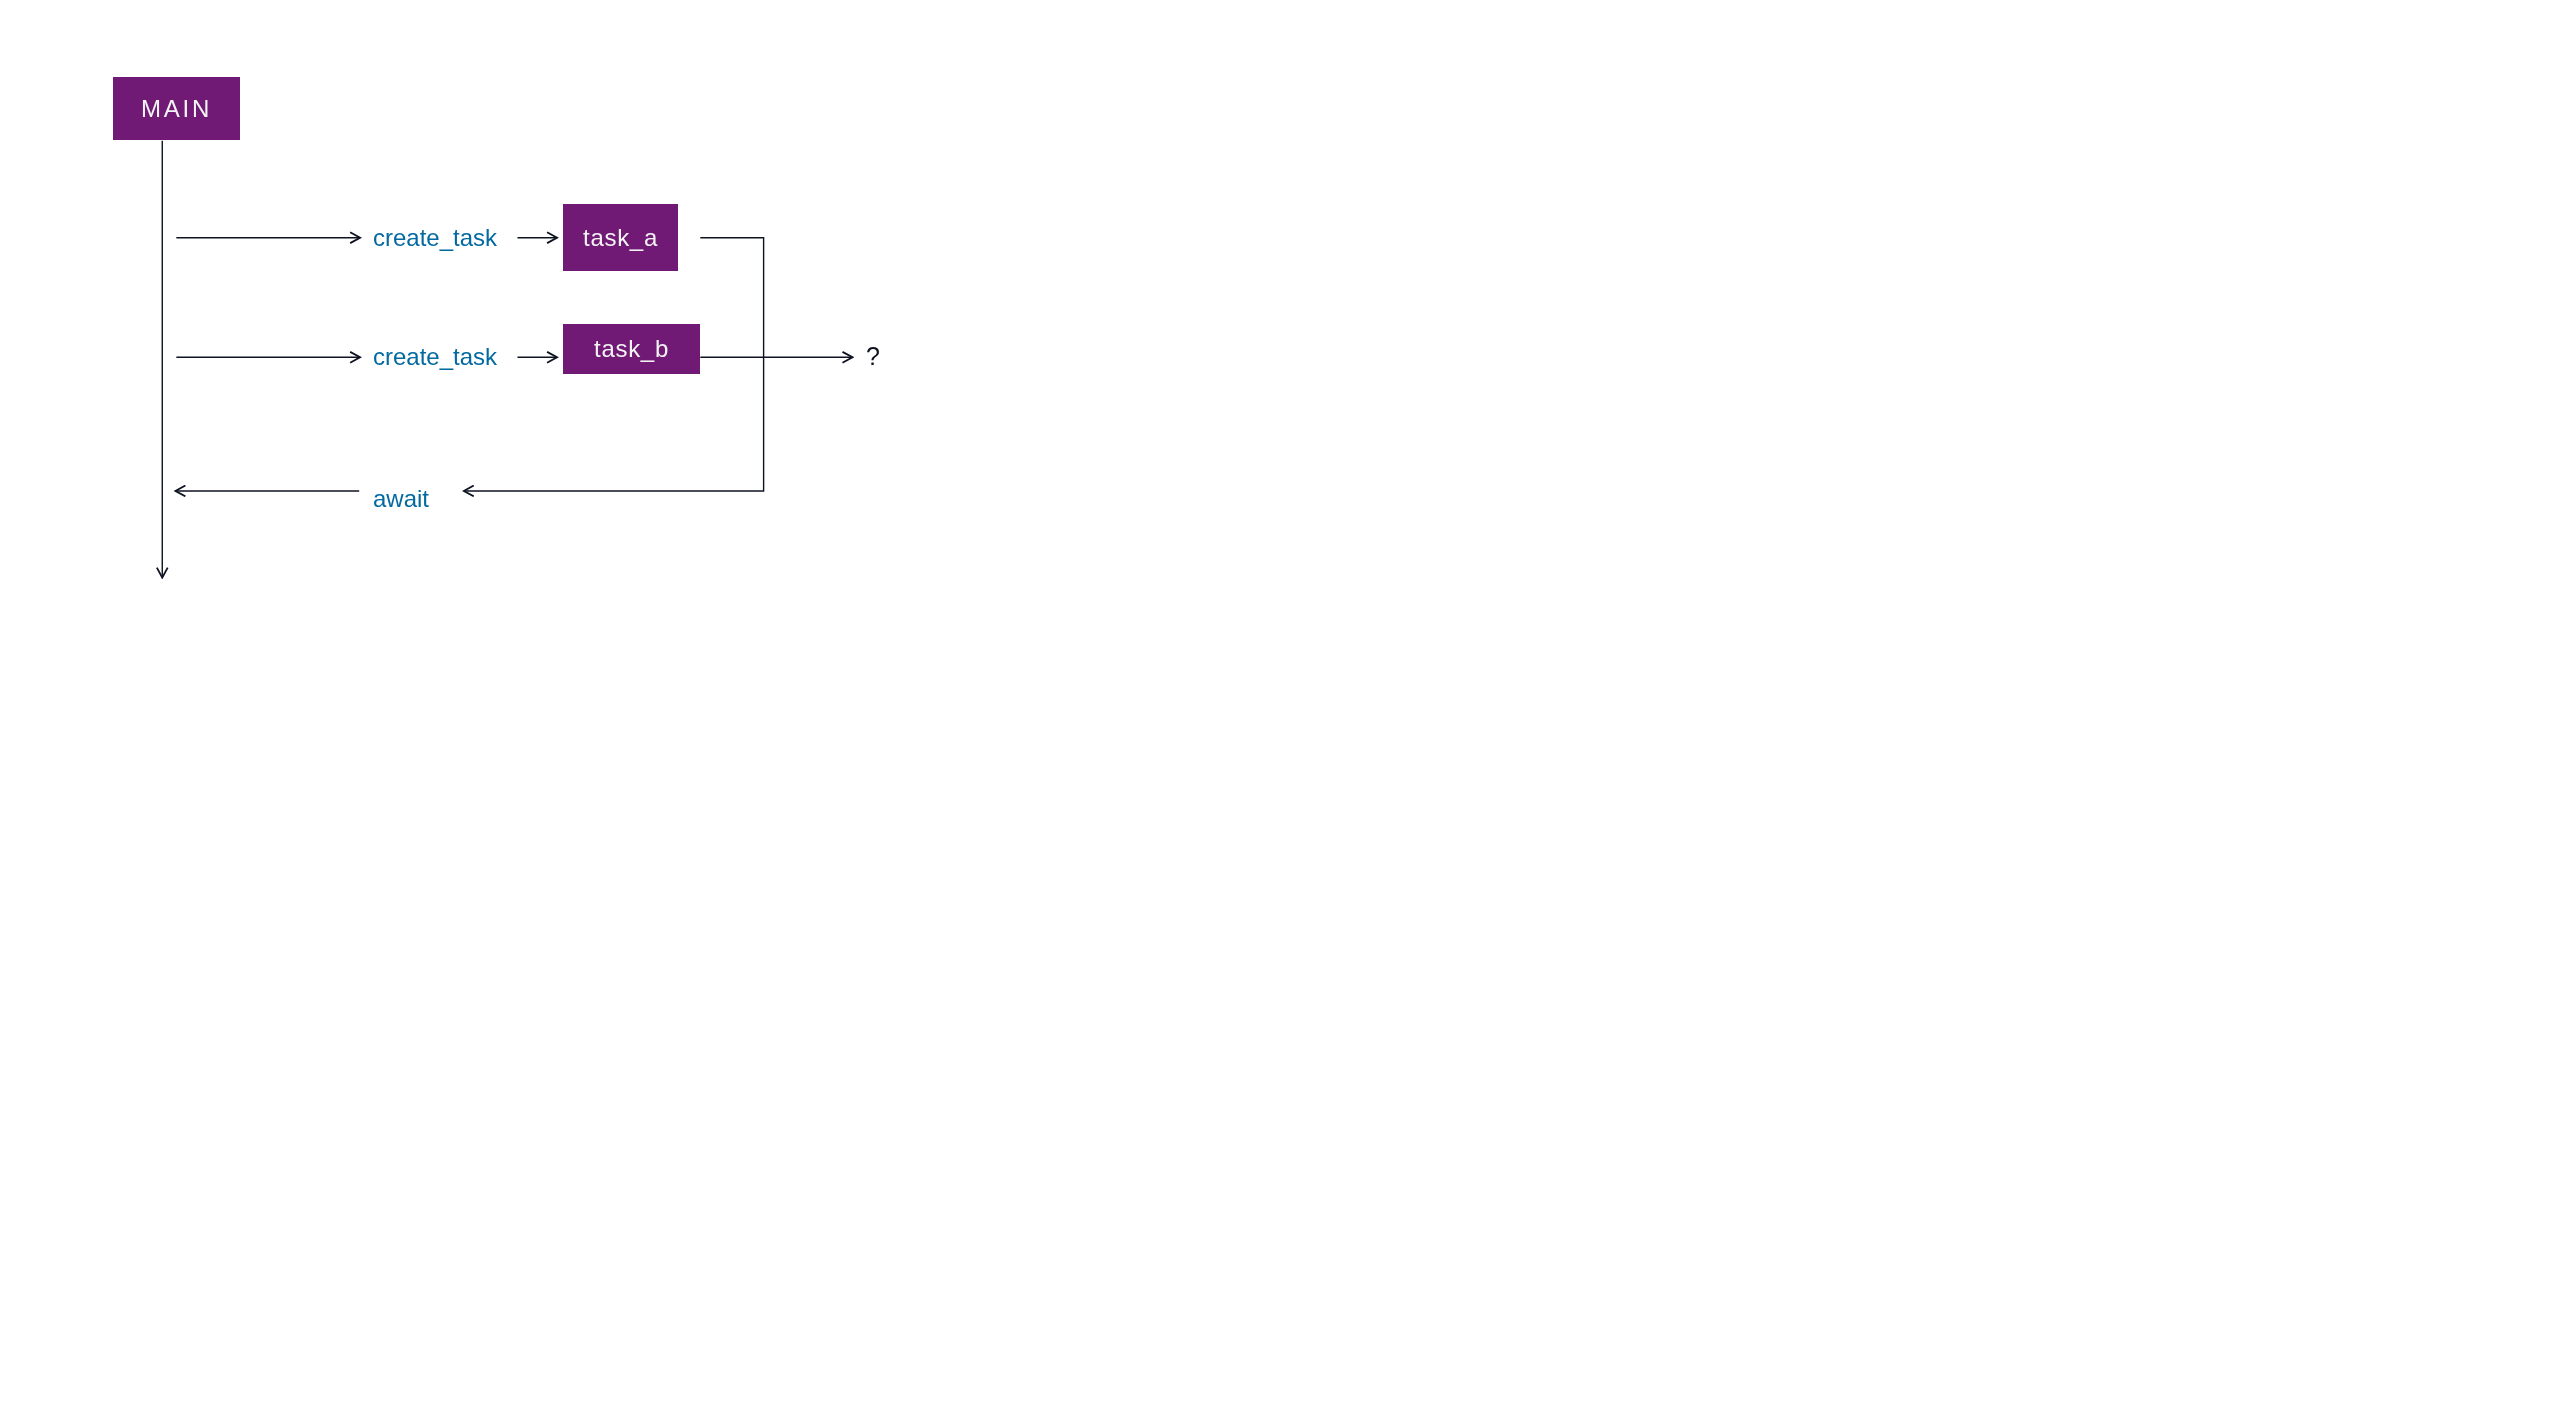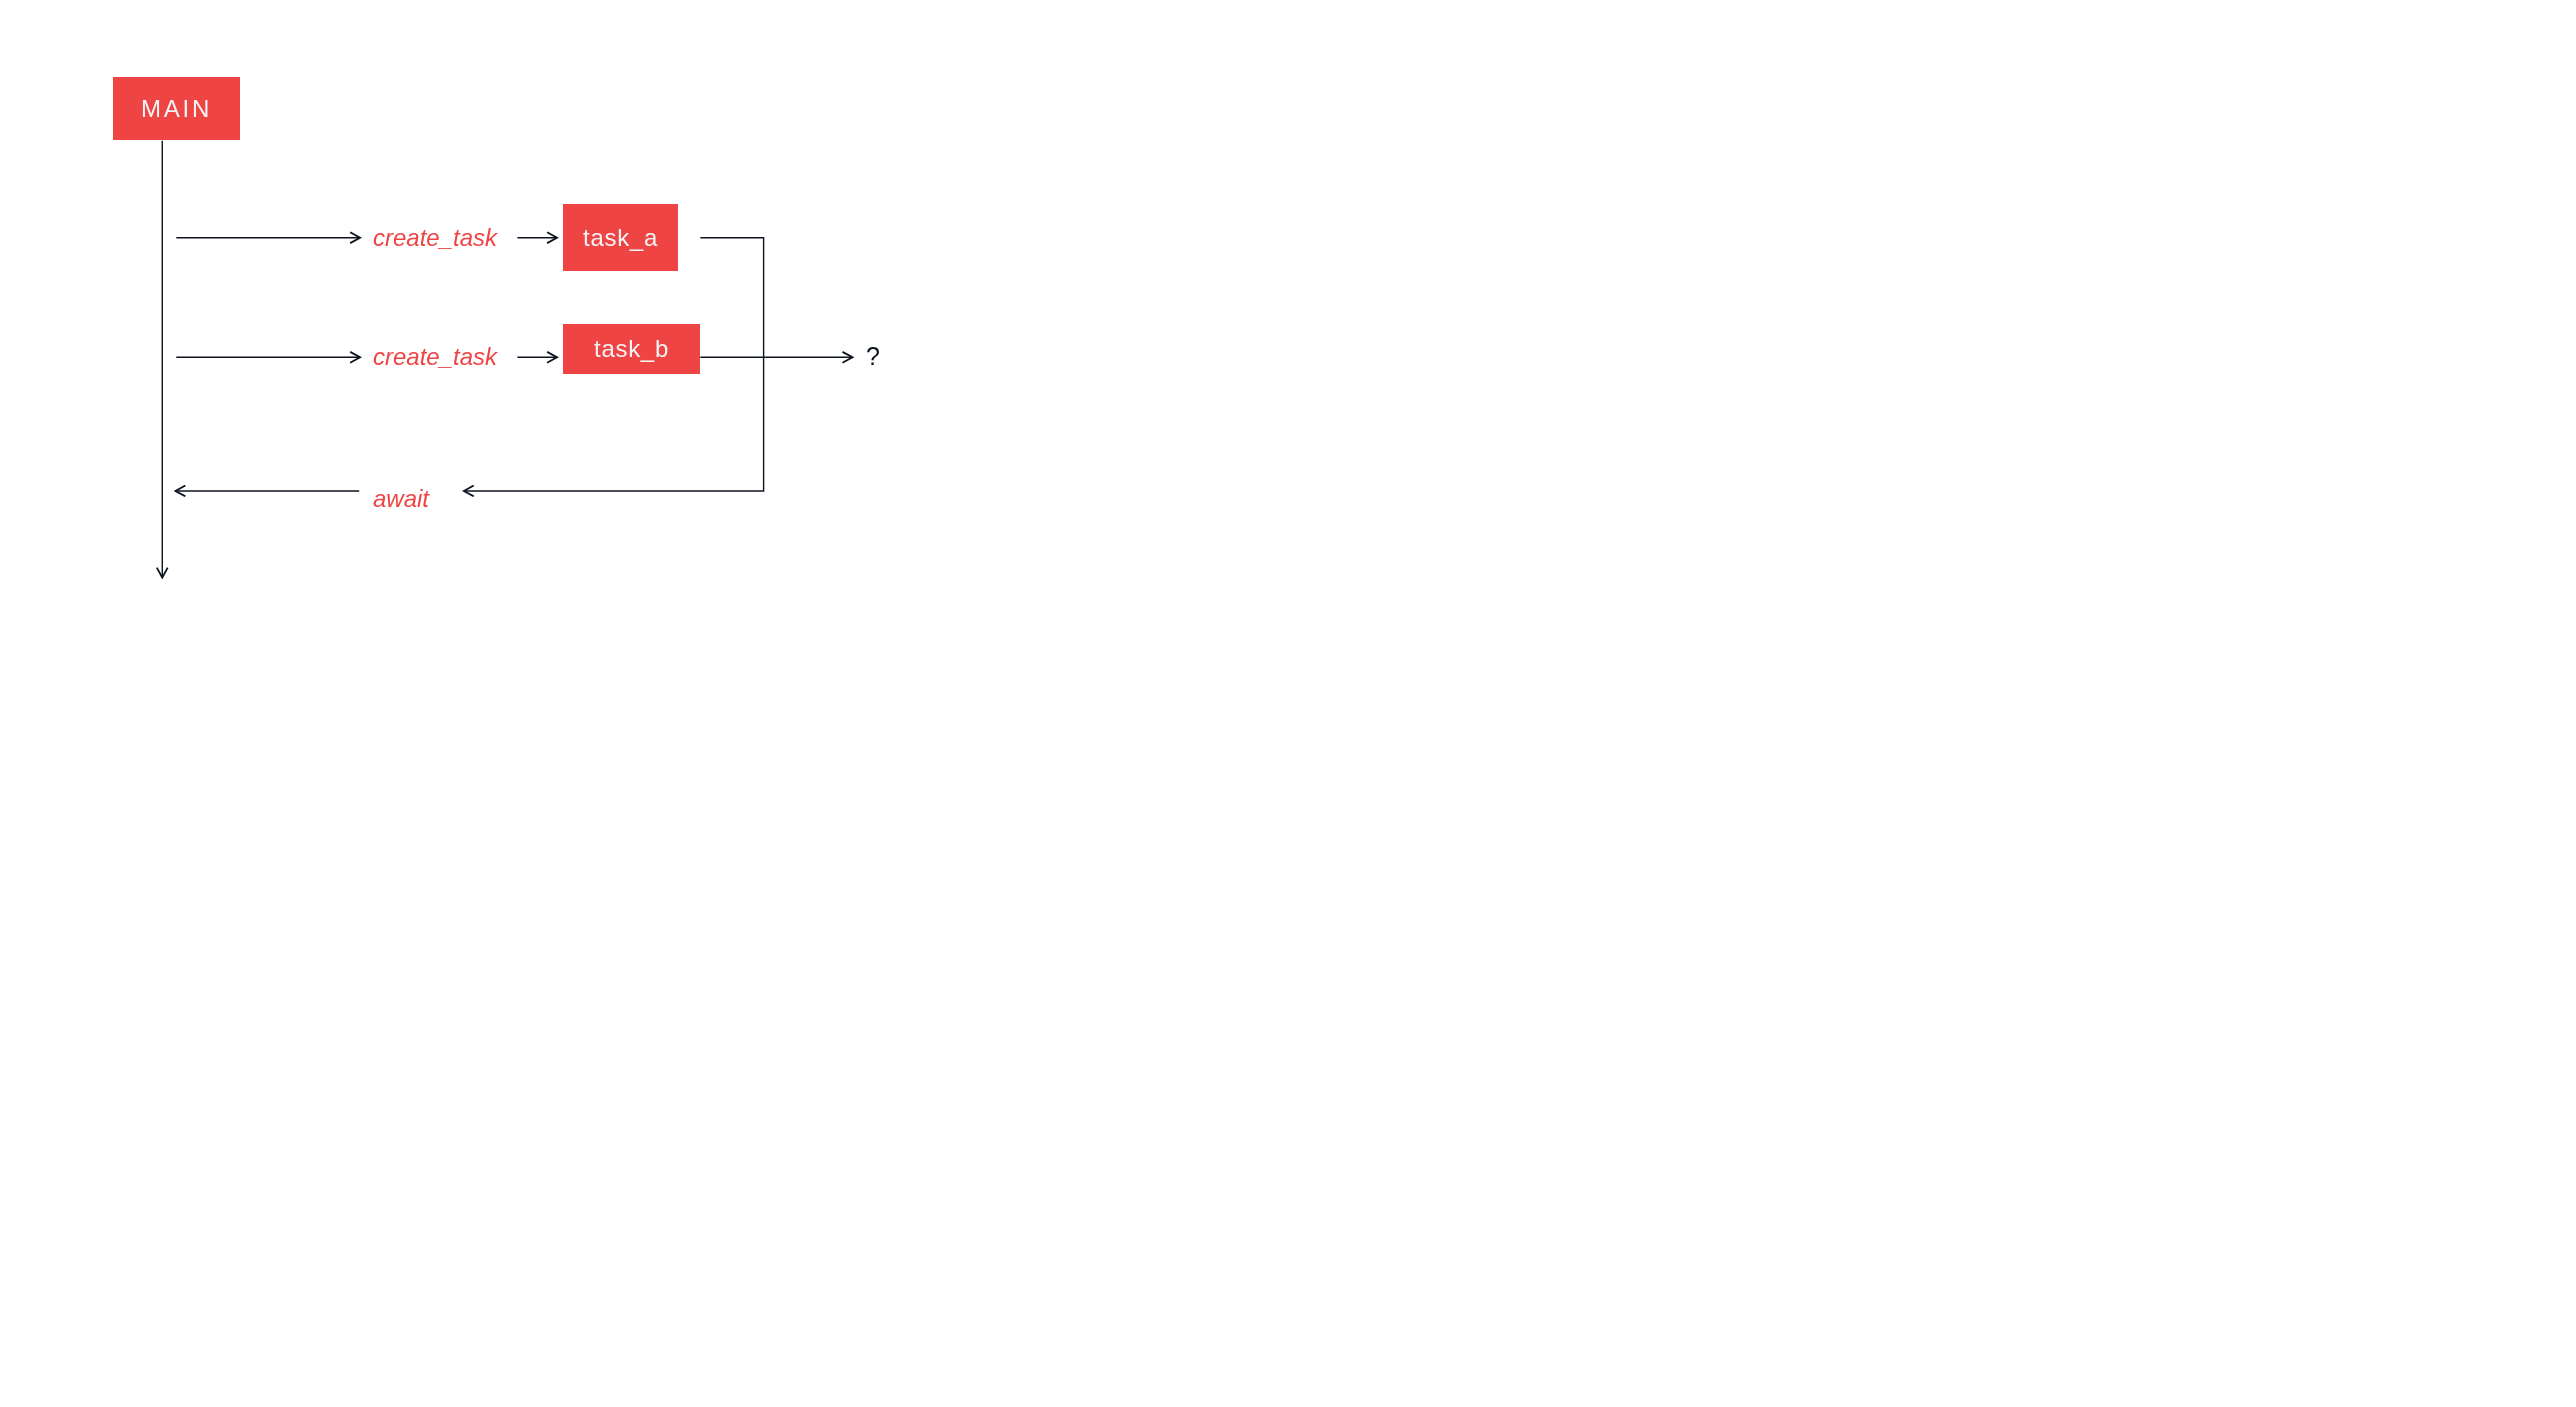--- a/index.html
+++ b/index.html
@@ -10,36 +10,35 @@
     height: 100%;
   }
   .canvas {
     position: relative;
     width: 1056px;
     height: 633px;
     font-family: "Segoe UI", "Helvetica Neue", Arial, sans-serif;
   }
   .box {
     position: absolute;
-    background: #ef4444;
+    background: #701a75;
     color: #f4f4f5;
     display: flex;
     align-items: center;
     justify-content: center;
     font-size: 24px;
     letter-spacing: 0.7px;
   }
   .box.main {
     font-size: 24px;
     letter-spacing: 2.8px;
   }
   .label {
     position: absolute;
-    color: #ef4444;
-    font-style: italic;
+    color: #0369a1;
     font-size: 24px;
   }
   .qmark {
     position: absolute;
     color: #0e1320;
     font-size: 25px;
   }
   svg.overlay {
     position: absolute;
     left: 0; top: 0;

